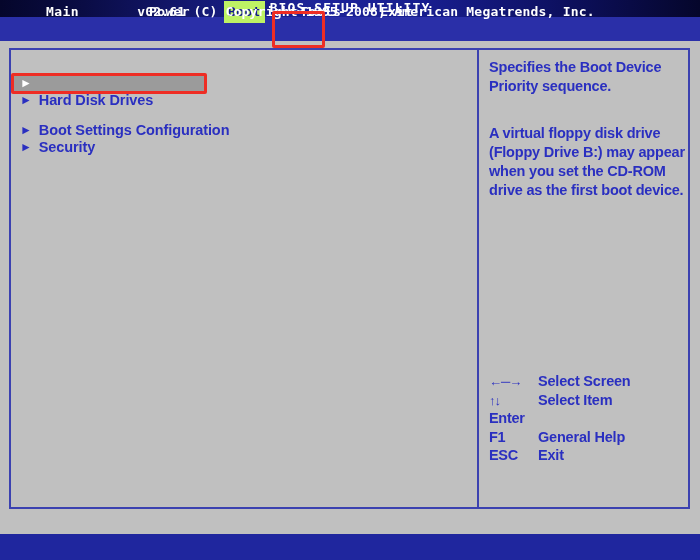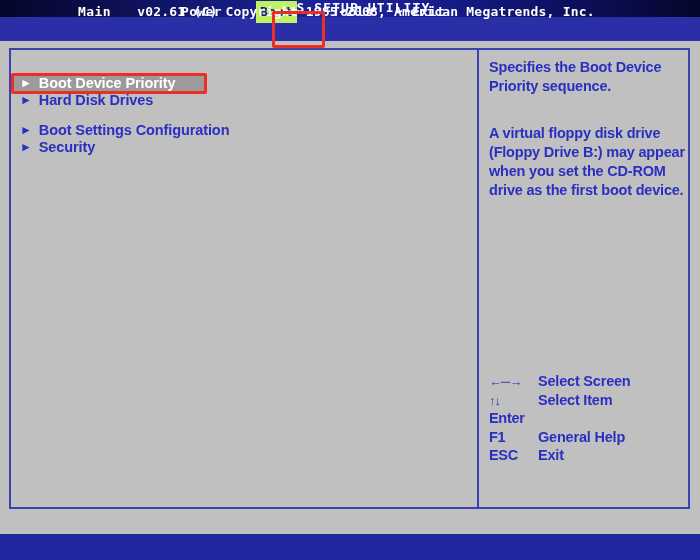--- a/index.html
+++ b/index.html
@@ -50,21 +50,20 @@
     left: 0; top: 17px;
     width: 700px; height: 24px;
     background: #2a2fa8;
   }
   .menubar-tabs {
     position: absolute;
     left: 0; top: 0;
     height: 24px;
     display: flex;
     align-items: center;
-    padding-left: 32px;
   }
   .tab {
     font-family: "DejaVu Sans Mono", "Liberation Mono", monospace;
     font-size: 13px;
     font-weight: bold;
     color: #ffffff;
     line-height: 18px;
     padding: 2px 4px 2px 4px;
     white-space: nowrap;
     letter-spacing: 0.4px;
@@ -222,21 +221,20 @@
     <div class="tab">Exit</div>
   </div>
 
   <div class="frame"></div>
   <div class="vdivider"></div>
 
   <div class="menu-list">
 
     <div class="menu-item selected">
       <span class="caret">►</span>
-      <span>Boot Device Priority</span>
     </div>
 
     <div class="menu-item">
       <span class="caret">►</span>
       <span>Hard Disk Drives</span>
     </div>
 
     <div class="menu-spacer"></div>
 
     <div class="menu-item">

